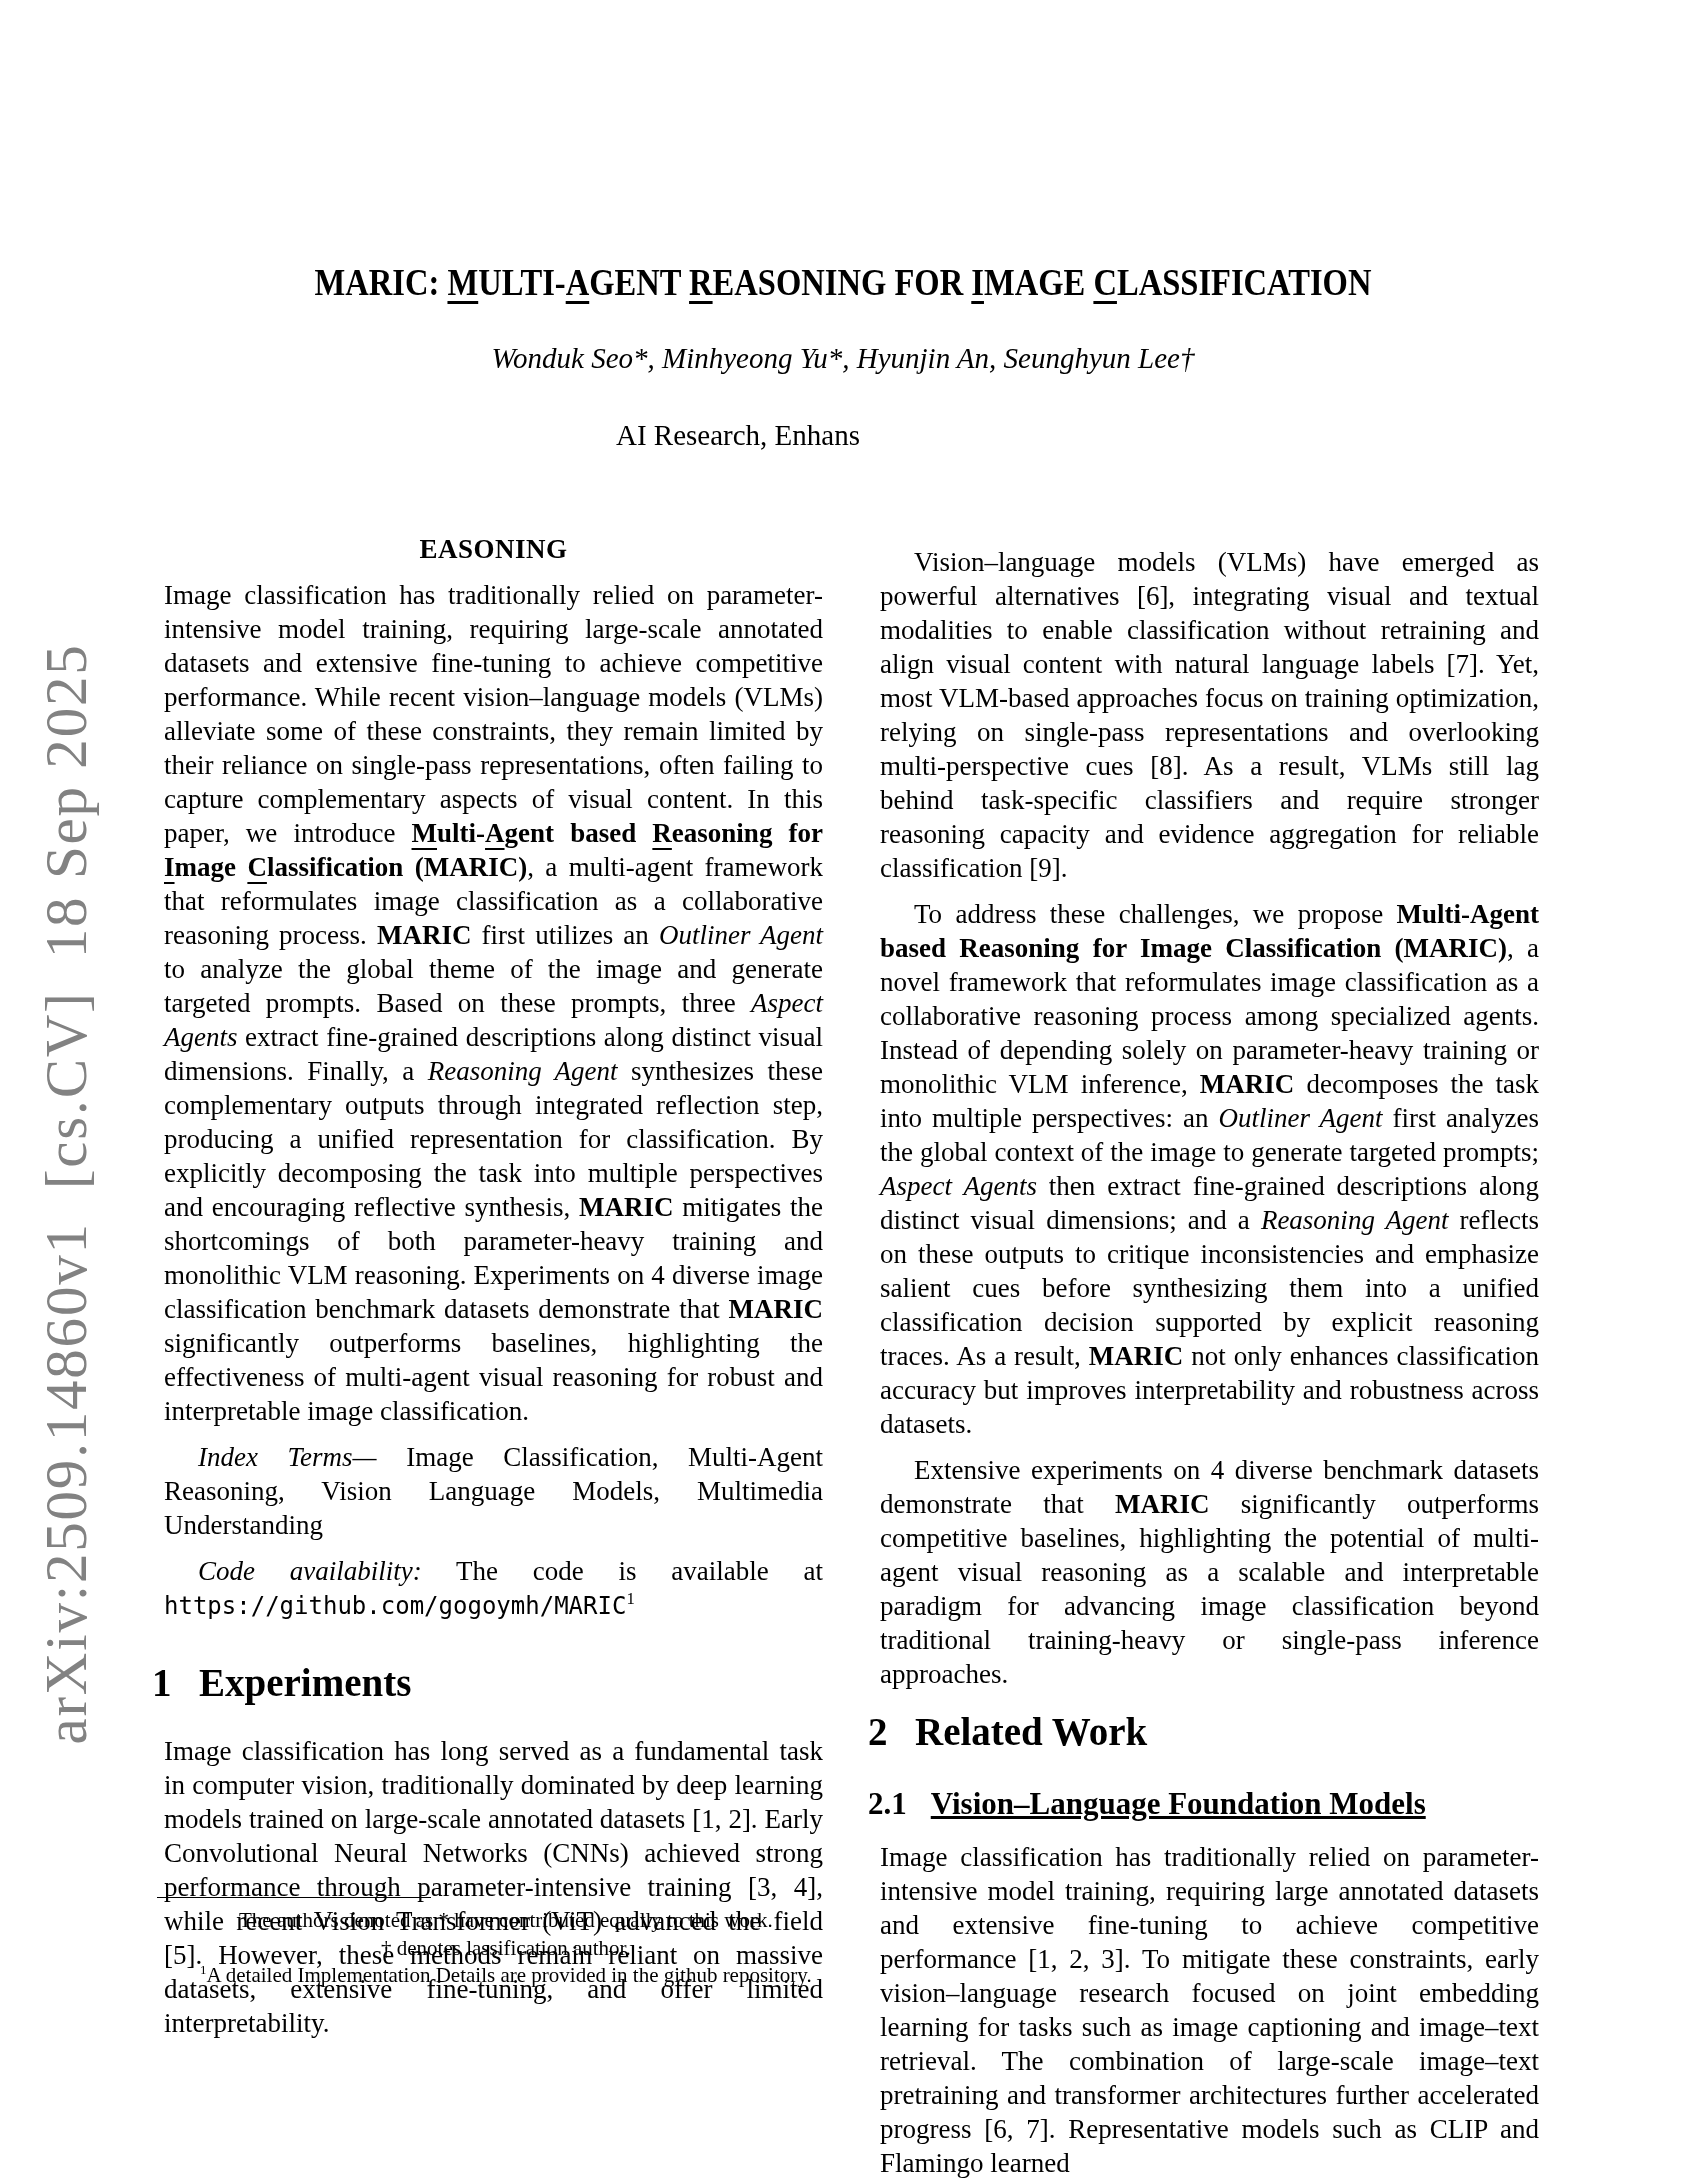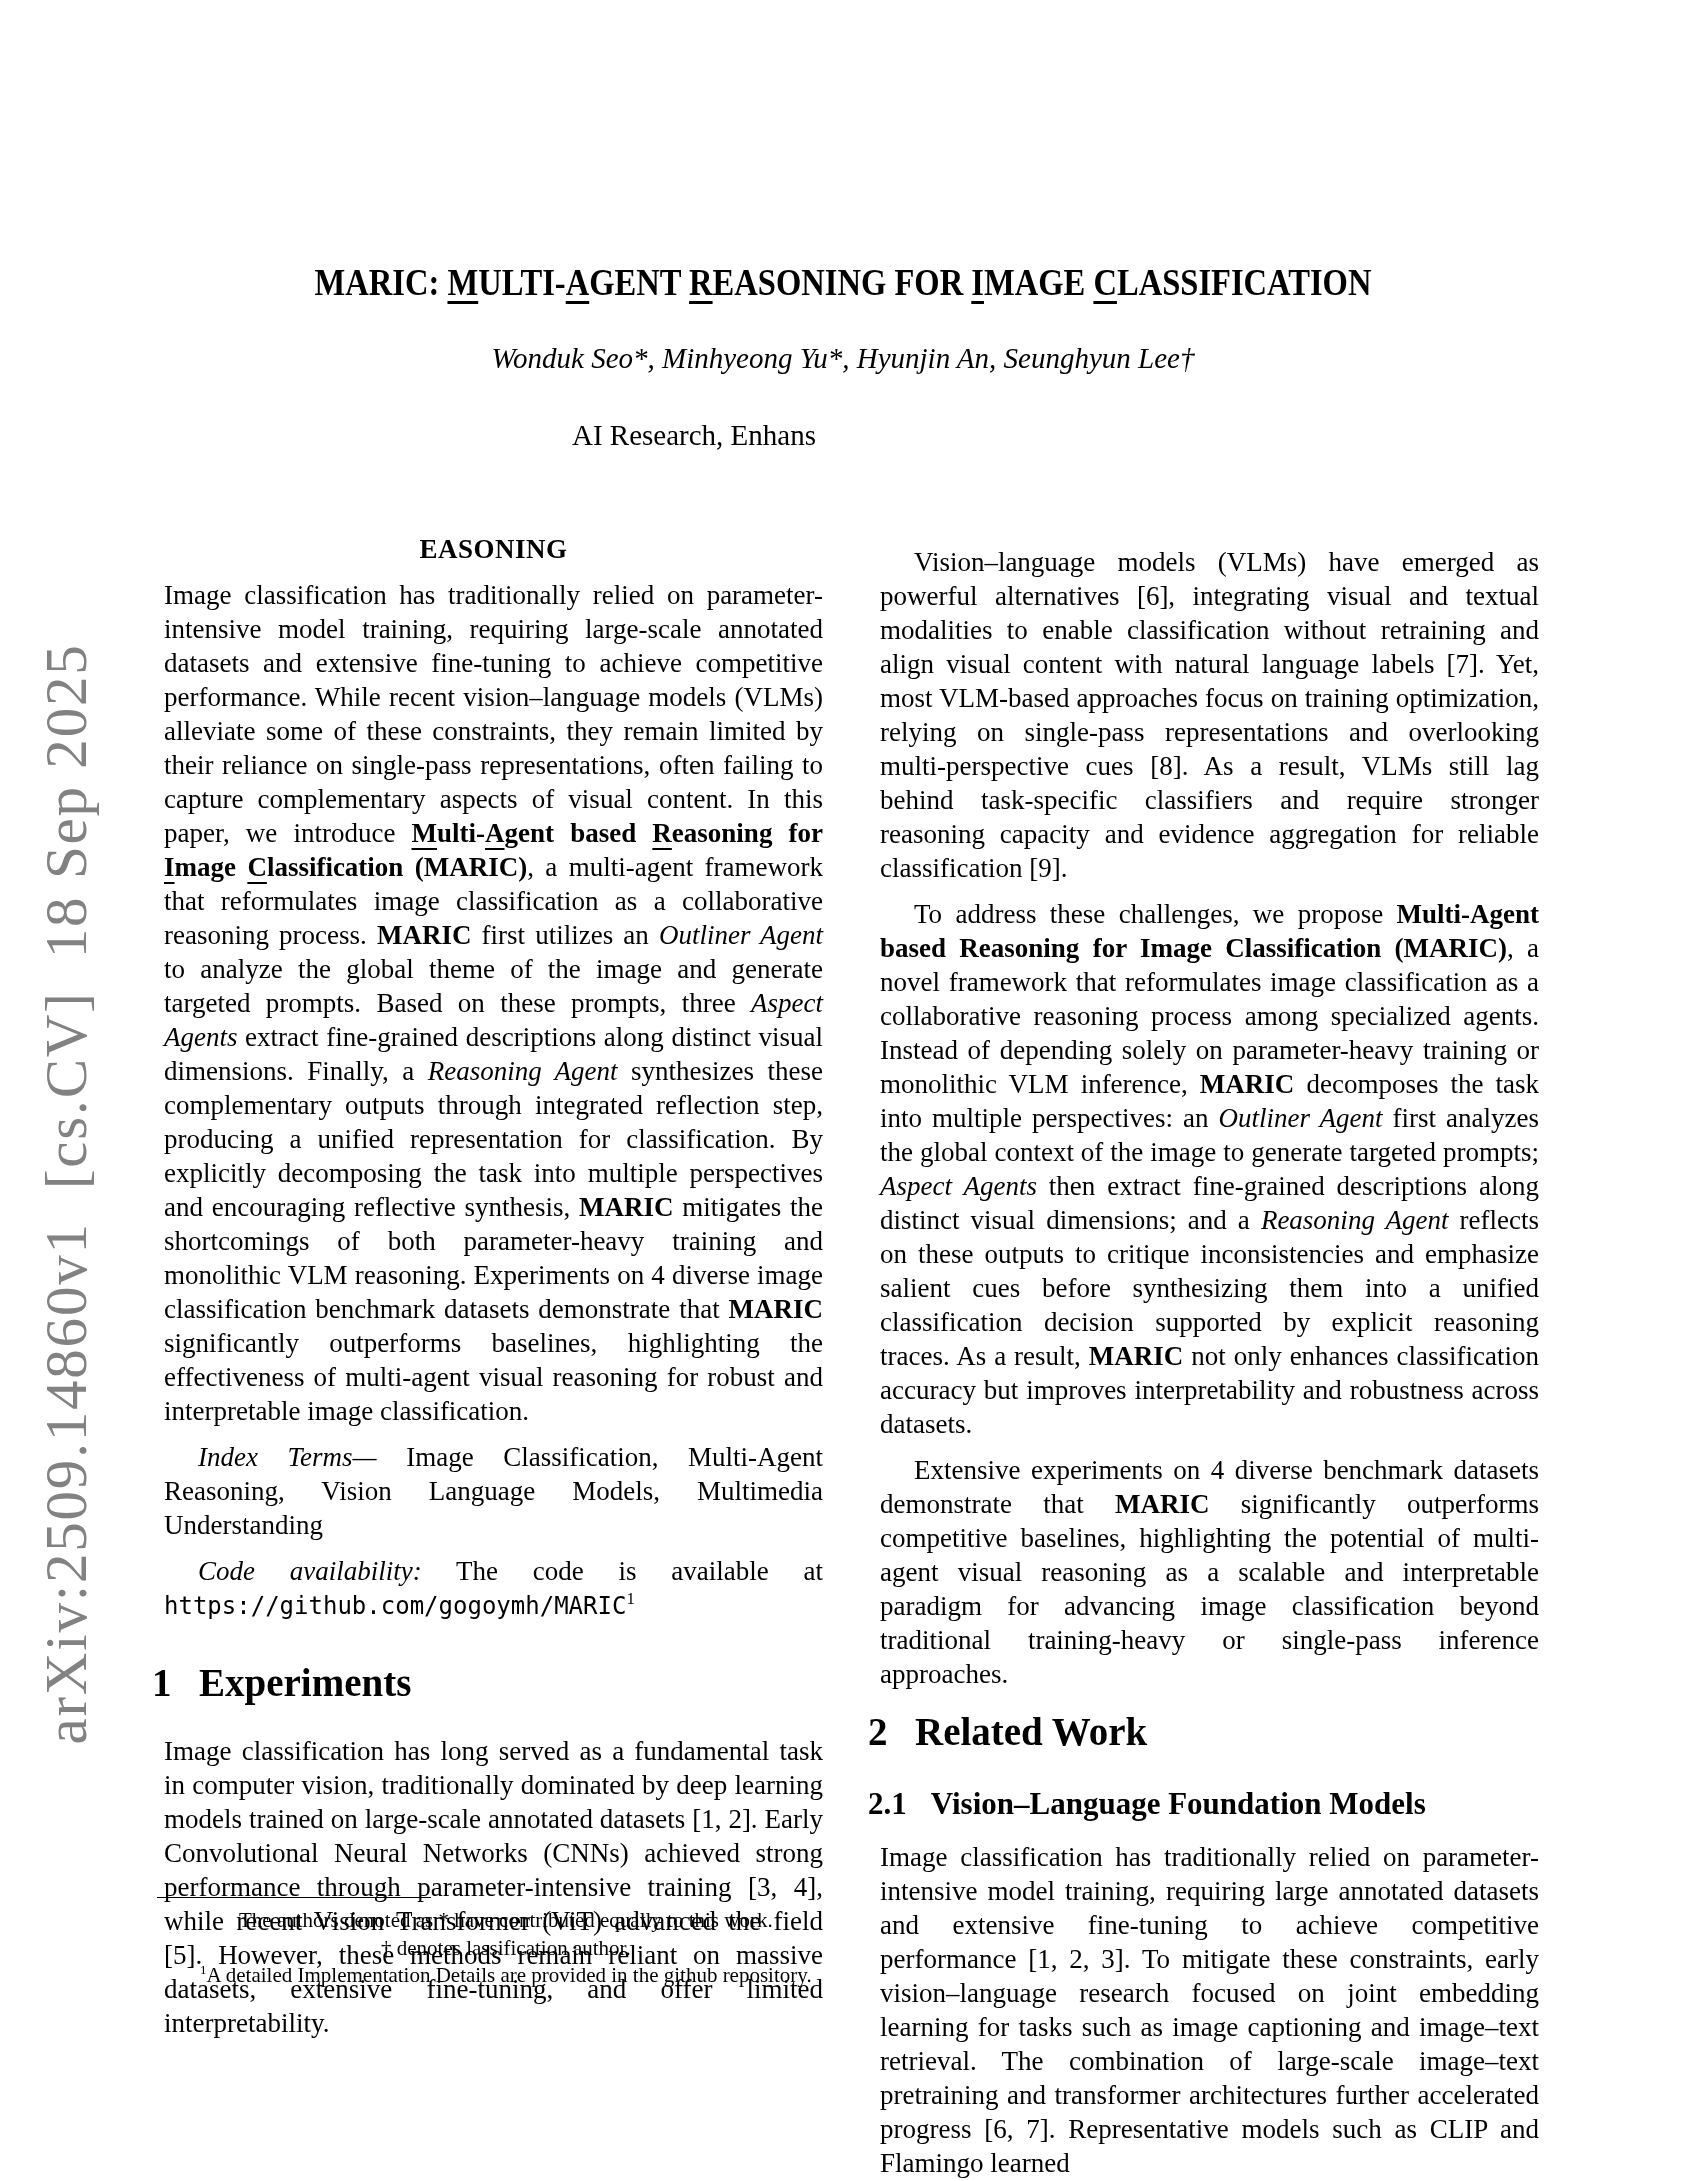--- a/index.html
+++ b/index.html
@@ -23,21 +23,21 @@
     position:absolute;top:263px;left:0;width:1686px;text-align:center;
     font-weight:bold;font-size:37px;line-height:40px;
     transform:scaleX(0.88);transform-origin:50% 50%;white-space:nowrap;
   }
   .authors{
     position:absolute;top:340px;left:0;width:1686px;text-align:center;
     font-style:italic;font-size:29px;line-height:37px;
   }
   .affiliation{
     position:absolute;top:417px;left:0;width:1388px;text-align:center;
-    font-size:29px;line-height:37px;
+    font-size:29px;line-height:37px;padding-left:44px;
   }
 
   
   .col{
     position:absolute;top:533px;width:683px;
     font-size:27px;line-height:34px;text-align:justify;
     hyphens:none;
   }
   .col-left{left:152px;}
   .col-right{left:868px;}
@@ -52,21 +52,21 @@
 
   .sec-head{
     font-weight:bold;font-size:39px;line-height:46px;text-align:left;
     white-space:nowrap;
   }
   .sec-head .num{display:inline-block;margin-right:27.5px;}
   #sec1-head{margin-top:37px;}
   #sec2-head{margin-top:18.4px;}
   .subsec-head{
     font-weight:bold;font-size:31px;line-height:39px;text-align:left;
-    margin-top:29px;white-space:nowrap;
+    margin-top:29px;white-space:nowrap;text-decoration:underline;
   }
   .subsec-head .num{display:inline-block;margin-right:24px;}
   #intro-para{margin-top:27.5px;}
   #related-para{margin-top:16.5px;}
 
   
   .footnotes{
     position:absolute;left:157px;top:1897px;width:683px;
     font-size:21px;line-height:27.5px;text-align:center;
   }

